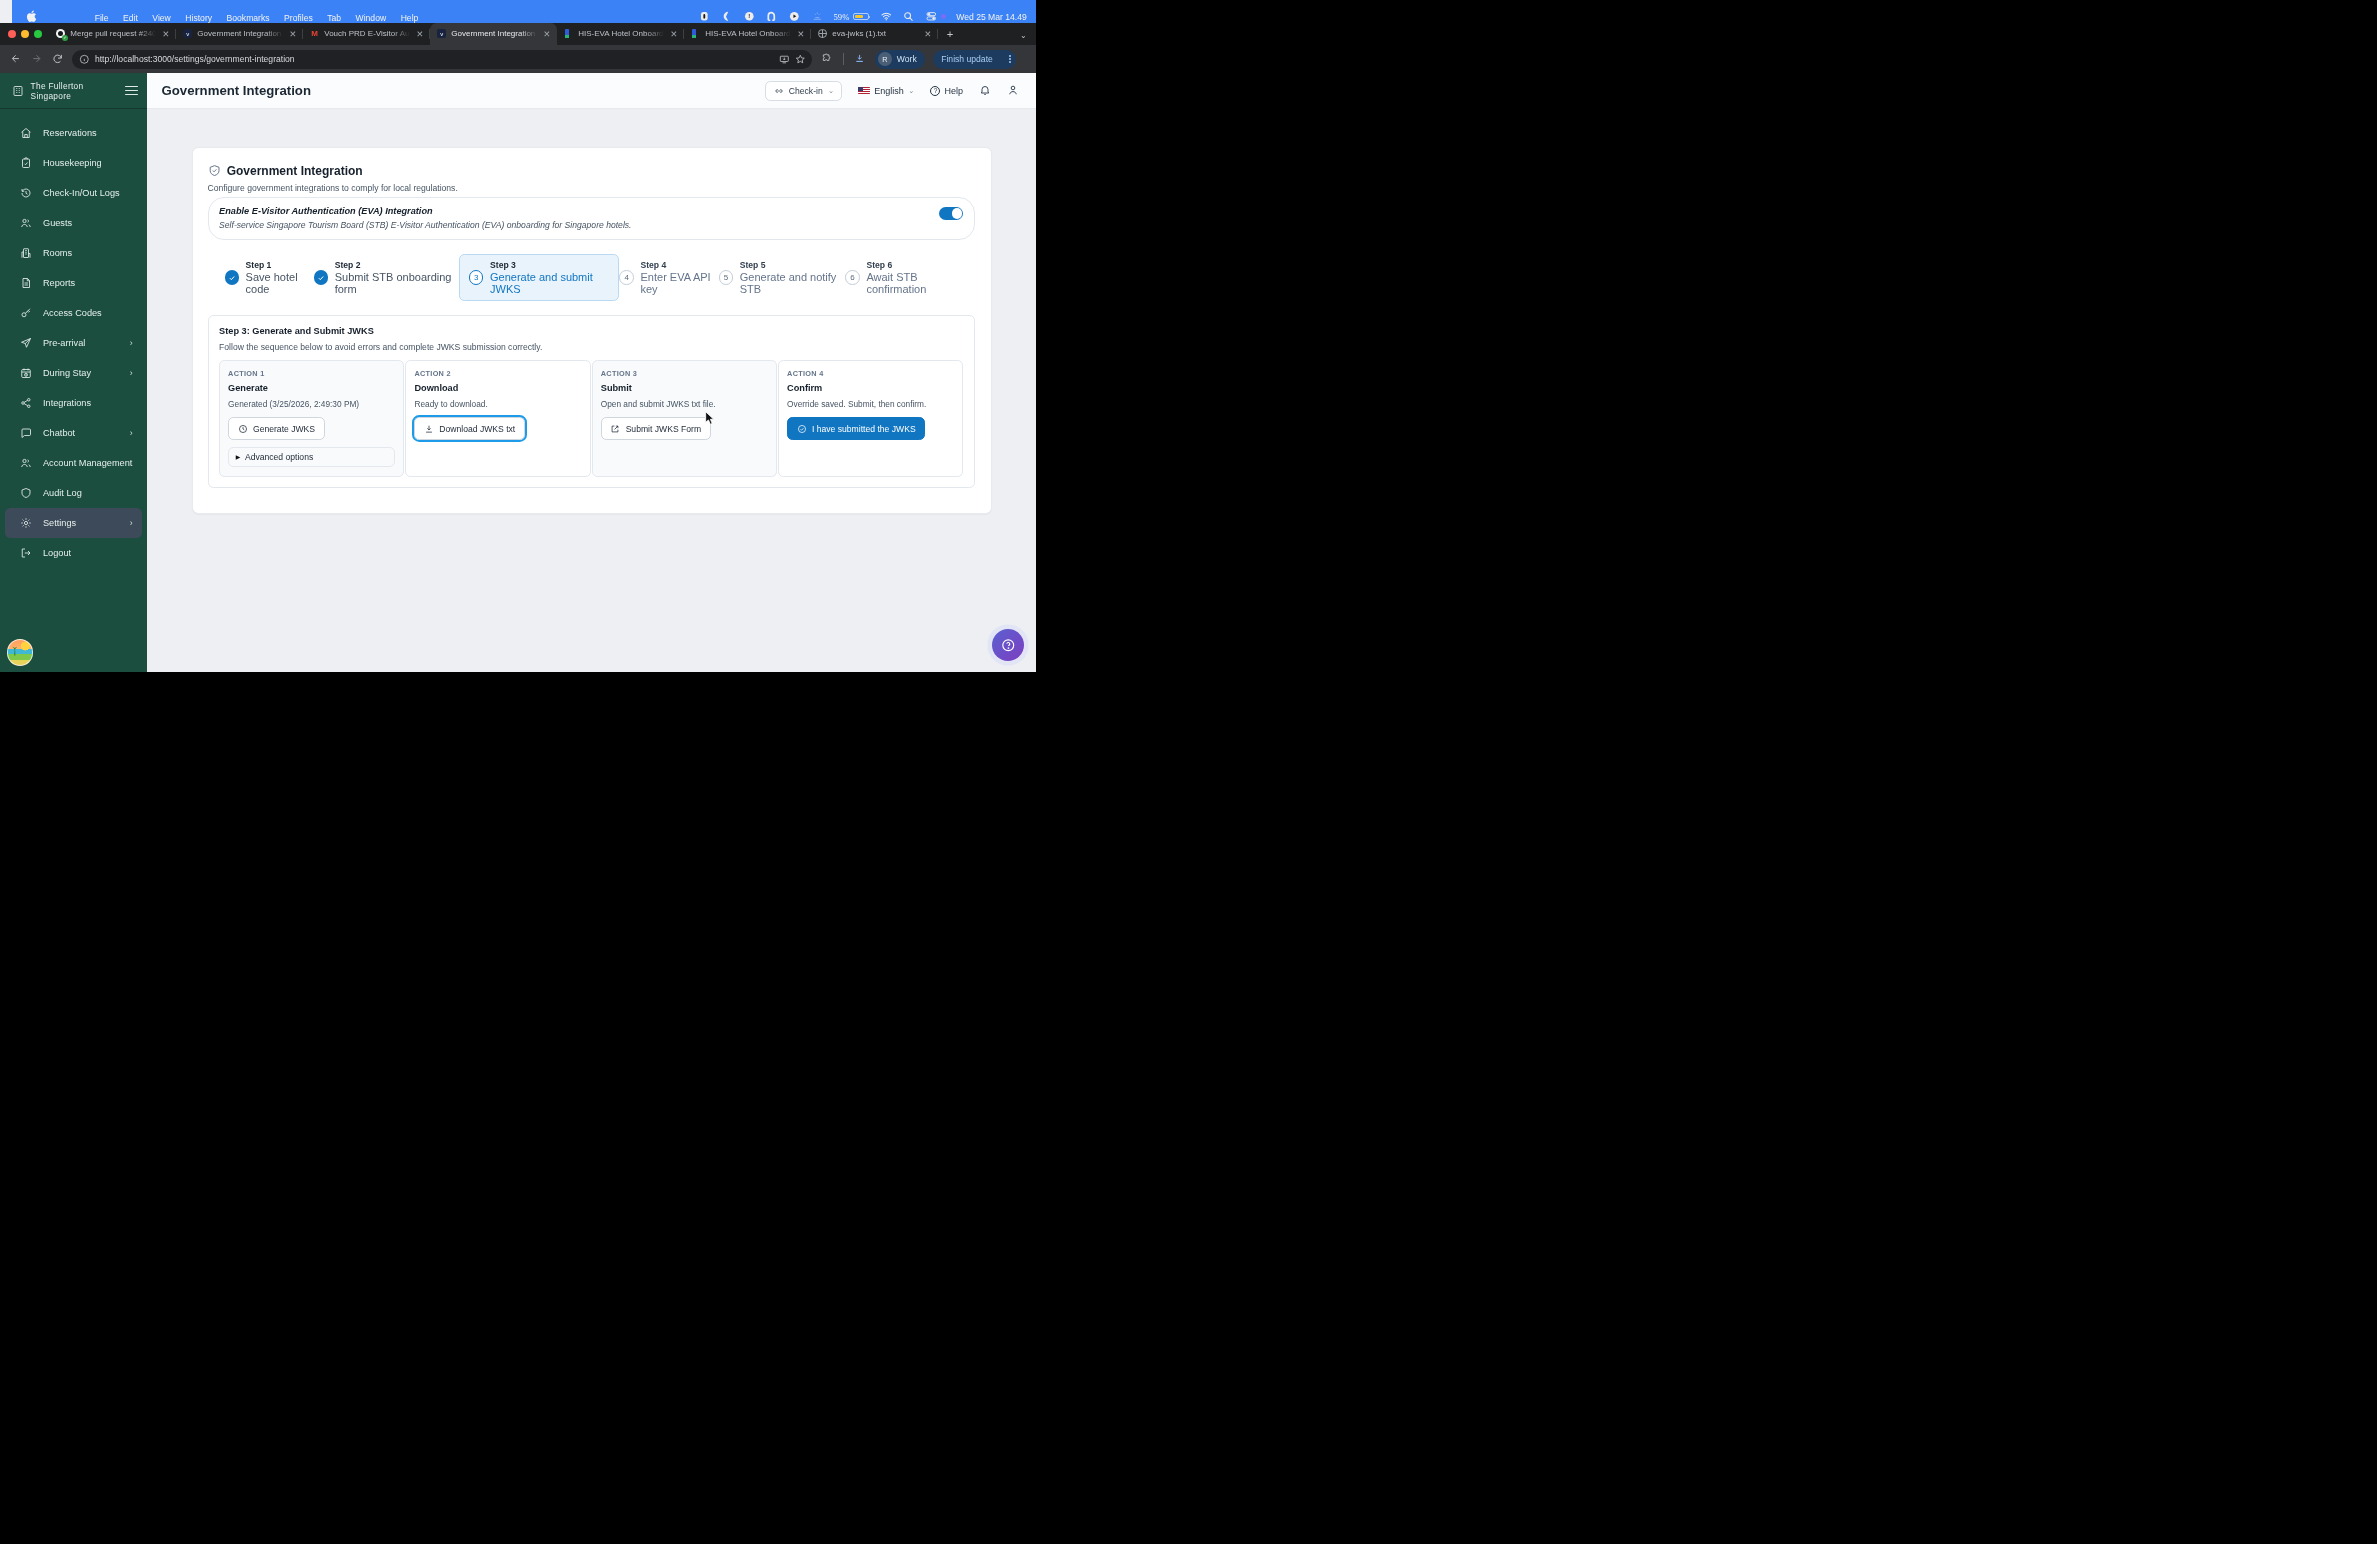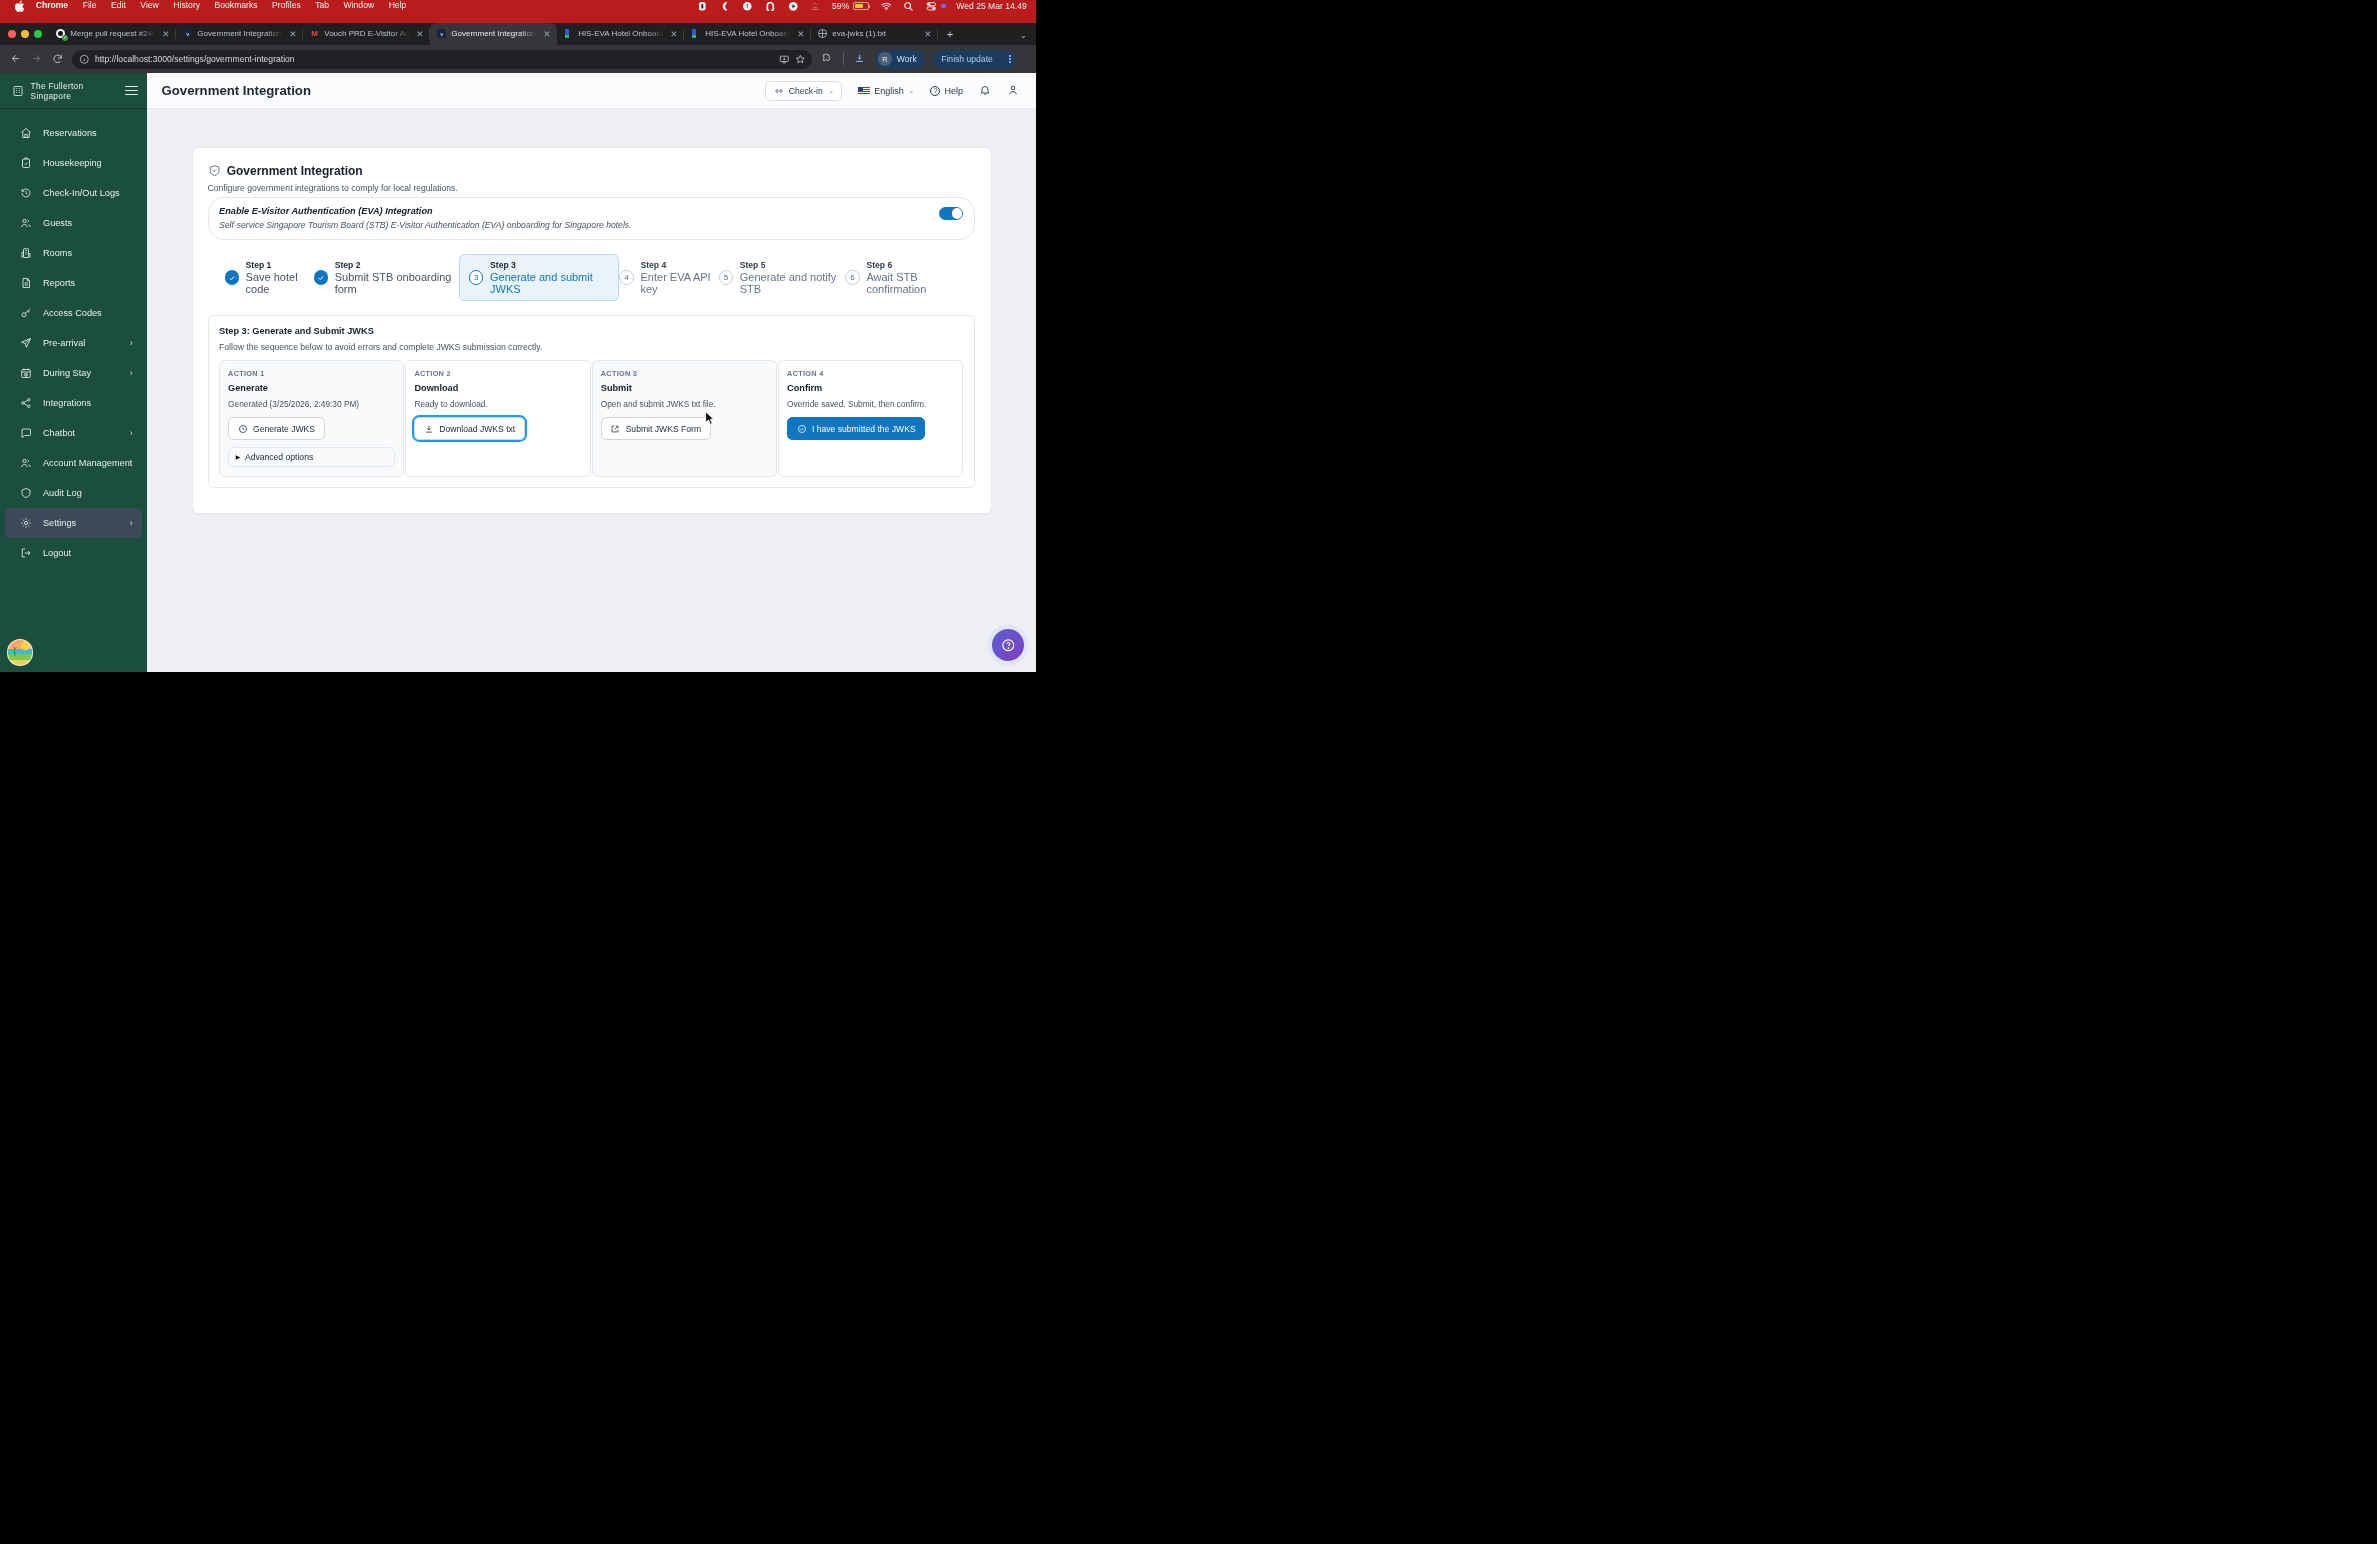--- a/index.html
+++ b/index.html
@@ -1,28 +1,28 @@
 <!DOCTYPE html>
 <html style="font-size:10.6px"><head>
 <meta charset="utf-8">
 <style>
   * { margin:0; padding:0; box-sizing:border-box; }
   html,body { width:1036px; height:672px; background:#000; font-family:"Liberation Sans", sans-serif; }
   .screen { position:relative; width:1036px; height:672px; overflow:hidden; background:#edeff2; }
 
   
-  .menubar { height:22.5px; background:#b91c1c; display:flex; align-items:flex-start; color:#f2f2f2; font-size:8.6px; padding:0 9.2px; }
+  .menubar { height:22.5px; background:#3b82f6; display:flex; align-items:flex-end; color:#f2f2f2; font-size:8.6px; padding:0 9.2px;margin-left:12px; }
   .menubar .apple { width:10.6px; margin:0 10.6px 0 5.3px; display:flex; }
   .menubar .mi { margin-right:14.5px; cursor:default; }
   .menubar .mi.app { font-weight:700; }
   .mb-right { margin-left:auto; display:flex; align-items:center; gap:10.6px; }
   .sicon { width:12px; height:12px; display:flex; align-items:center; justify-content:center; color:#ececec; }
   .sicon svg { width:10.6px; height:10.6px; }
   .dim { opacity:.45; }
-  .batt-wrap { display:flex; align-items:center; gap:4px; font-size:8.6px; }
+  .batt-wrap { display:flex; align-items:center; gap:4px; font-size:8.6px;font-family:Liberation Serif, serif; }
   .batt { width:16px; height:7.3px; border:0.7px solid rgba(255,255,255,.6); border-radius:2px; position:relative; }
   .batt::after { content:""; position:absolute; right:-2px; top:2px; width:1.3px; height:2.6px; background:rgba(255,255,255,.6); border-radius:0 0.7px 0.7px 0; }
   .batt .fill { position:absolute; left:0.7px; top:0.7px; bottom:0.7px; width:58%; background:#f6c62d; border-radius:1px; }
   .cc-dot { width:4.6px; height:4.6px; border-radius:50%; background:#7b6cf6; margin-left:-6.6px; }
   .clock { font-size:8.6px; }
 
   
   .tabstrip { height:22.5px; background:#1f2022; display:flex; align-items:flex-end; padding-left:6.6px; }
   .lights { display:flex; gap:5.3px; align-items:center; height:100%; padding:0 6.6px 0 1.3px; }
   .light { width:8px; height:8px; border-radius:50%; }

